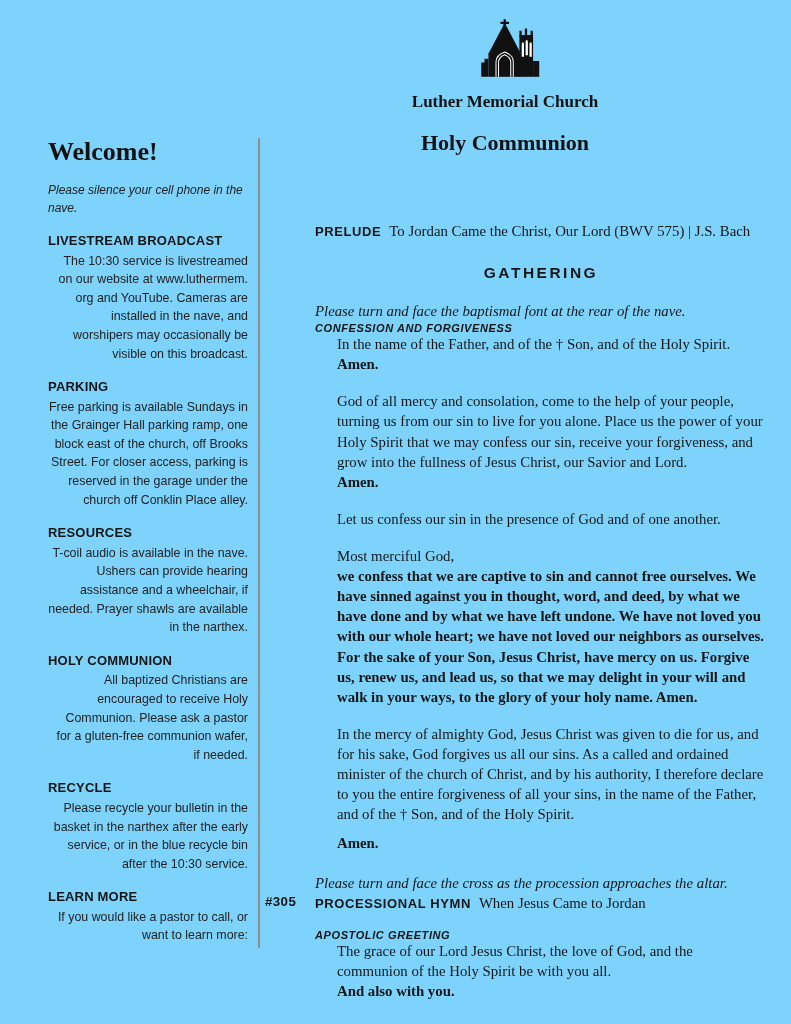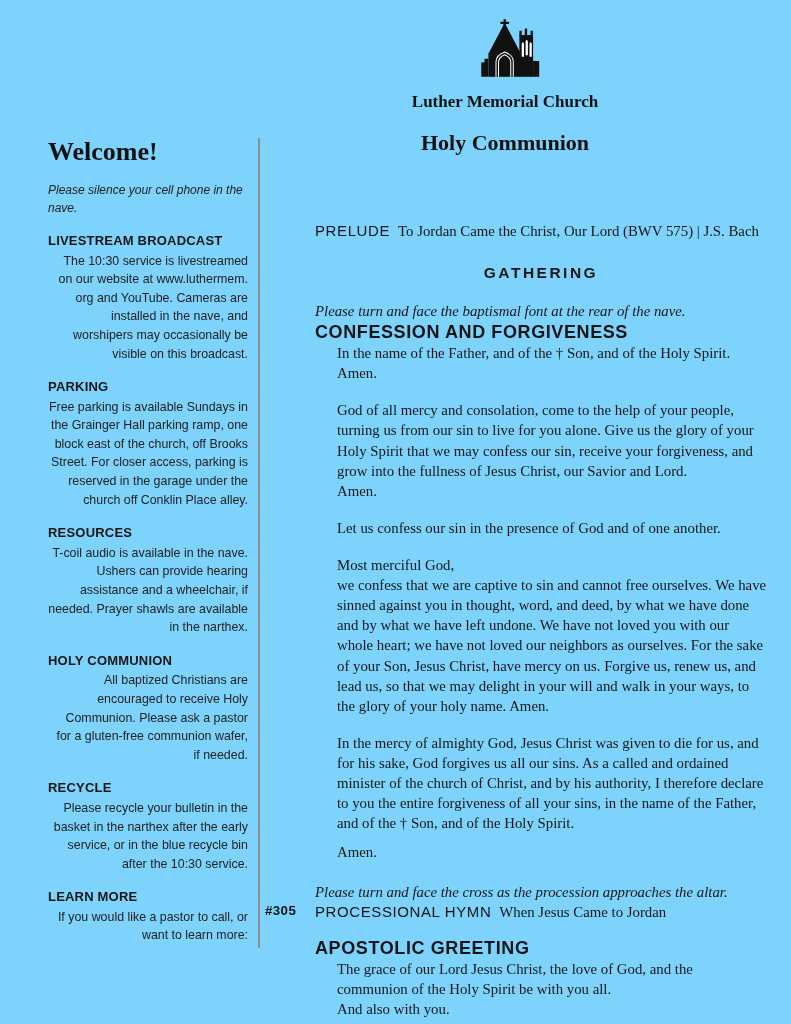--- a/index.html
+++ b/index.html
@@ -38,35 +38,35 @@
     font-weight:bold;font-size:26px;color:#111;
   }
   .sidebar .note{margin:0 0 14px 0;font-style:italic;font-size:12px;}
   .sb-section{margin-bottom:14px;}
   .sb-section h3{margin:0;font-size:13px;font-weight:bold;letter-spacing:.2px;color:#151515;}
   .sb-section p{margin:1px 0 0 0;text-align:right;}
   .divider{position:absolute;top:138px;left:258px;width:2px;height:810px;background:#8f8f8f;}
   
   .content{position:absolute;top:222px;left:265px;width:502px;}
   .serif{font-family:"Liberation Serif","DejaVu Serif",serif;font-size:14.8px;color:#161616;}
-  .lbl{font-weight:normal;font-size:15px;letter-spacing:.6px;margin-right:8px;color:#151515;}
+  .lbl{font-weight:bold;font-size:13px;letter-spacing:.6px;margin-right:8px;color:#151515;}
   .prelude{padding-left:50px;}
   .gathering{
     margin:24px 0 0 50px;text-align:center;width:452px;
     font-size:15.5px;font-weight:bold;letter-spacing:2.5px;color:#151515;
   }
   .rubric{
     font-family:"Liberation Serif","DejaVu Serif",serif;
     font-style:italic;font-size:14.8px;color:#161616;margin:0;
   }
-  .heading{margin:1px 0 0 0;font-size:18px;font-weight:bold;letter-spacing:.6px;color:#151515;}
+  .heading{margin:1px 0 0 0;font-size:11px;font-weight:bold;letter-spacing:.6px;color:#151515;font-style:italic;}
   .indent1{padding-left:50px;}
   .indent2{padding-left:72px;}
   .content p{margin:0;line-height:1.36;}
-  .bold{font-weight:normal;}
+  .bold{font-weight:bold;}
   .gap{margin-top:17px !important;}
   .gapsm{margin-top:9px !important;}
   .rubric.gap{margin-top:19px !important;}
   .hymnline{position:relative;margin-top:1px;padding-left:50px;}
   .hymn-num{
     position:absolute;left:0;top:0;
     font-weight:bold;font-size:13.3px;letter-spacing:.4px;color:#151515;
   }
 </style>
 </head>
@@ -144,21 +144,21 @@
       <span class="lbl">PRELUDE</span><span class="serif">To Jordan Came the Christ, Our Lord (BWV 575) | J.S. Bach</span>
     </div>
 
     <h3 class="gathering">GATHERING</h3>
 
     <p class="rubric indent1 gap">Please turn and face the baptismal font at the rear of the nave.</p>
     <h4 class="heading indent1">CONFESSION AND FORGIVENESS</h4>
     <p class="serif indent2">In the name of the Father, and of the † Son, and of the Holy Spirit.</p>
     <p class="serif bold indent2">Amen.</p>
 
-    <p class="serif indent2 gap">God of all mercy and consolation, come to the help of your people, turning us from our sin to live for you alone. Give us the glory of your Holy Spirit that we may confess our sin, receive your forgiveness, and grow into the fullness of Jesus Christ, our Savior and Lord.</p>
+    <p class="serif indent2 gap">God of all mercy and consolation, come to the help of your people, turning us from our sin to live for you alone. Place us the power of your Holy Spirit that we may confess our sin, receive your forgiveness, and grow into the fullness of Jesus Christ, our Savior and Lord.</p>
     <p class="serif bold indent2">Amen.</p>
 
     <p class="serif indent2 gap">Let us confess our sin in the presence of God and of one another.</p>
 
     <p class="serif indent2 gap">Most merciful God,</p>
     <p class="serif bold indent2">we confess that we are captive to sin and cannot free ourselves. We have sinned against you in thought, word, and deed, by what we have done and by what we have left undone. We have not loved you with our whole heart; we have not loved our neighbors as ourselves. For the sake of your Son, Jesus Christ, have mercy on us. Forgive us, renew us, and lead us, so that we may delight in your will and walk in your ways, to the glory of your holy name. Amen.</p>
 
     <p class="serif indent2 gap">In the mercy of almighty God, Jesus Christ was given to die for us, and for his sake, God forgives us all our sins. As a called and ordained minister of the church of Christ, and by his authority, I therefore declare to you the entire forgiveness of all your sins, in the name of the Father, and of the † Son, and of the Holy Spirit.</p>
     <p class="serif bold indent2 gapsm">Amen.</p>
 

